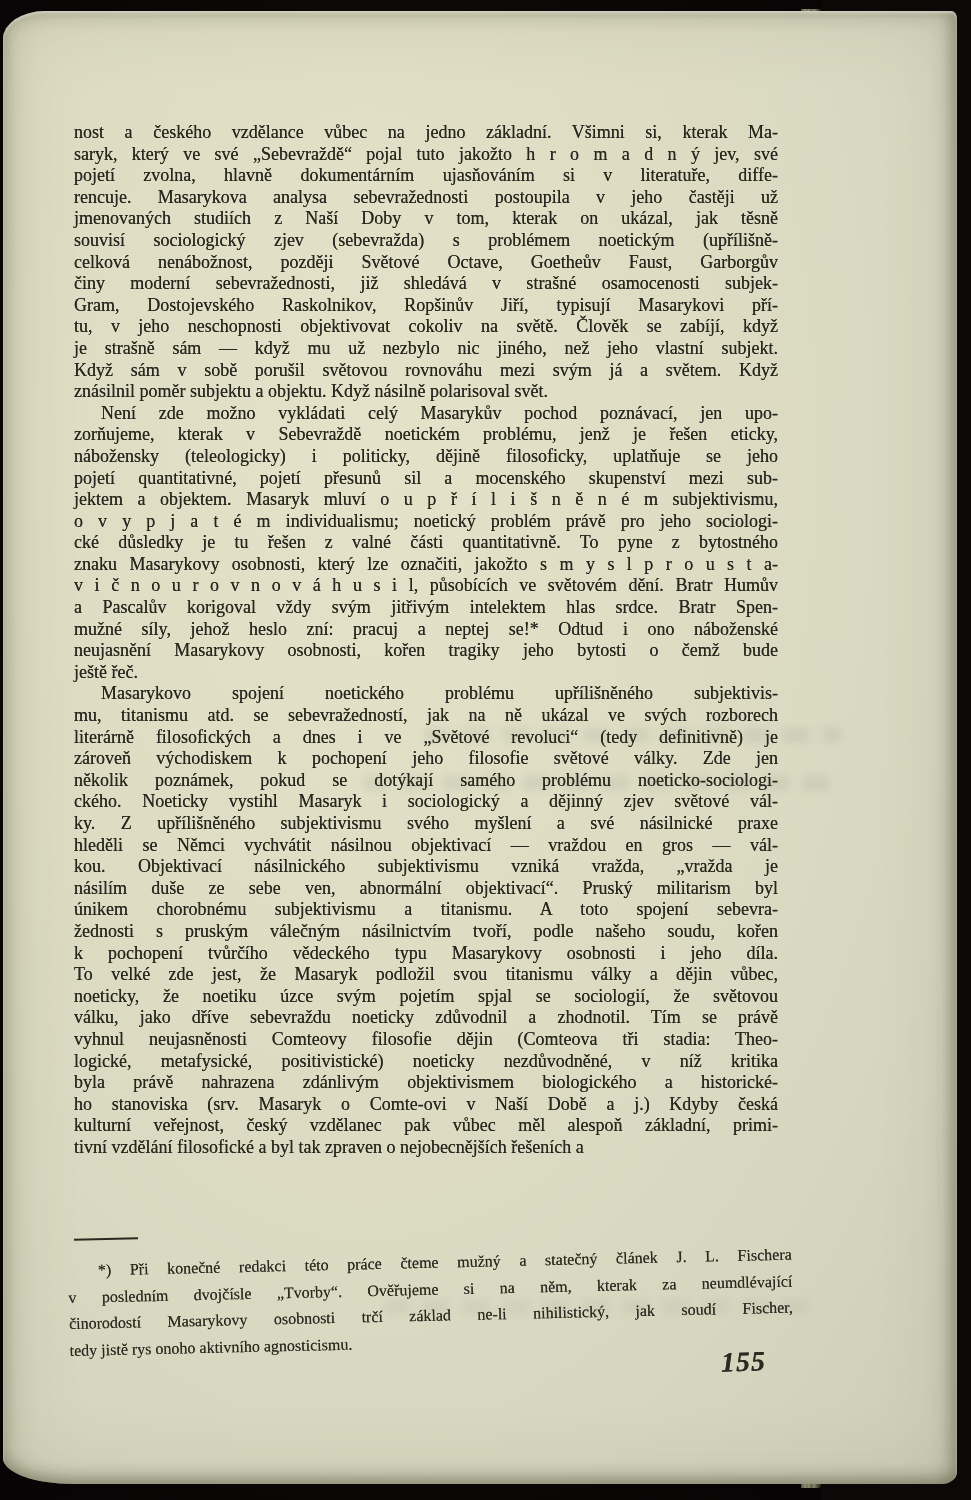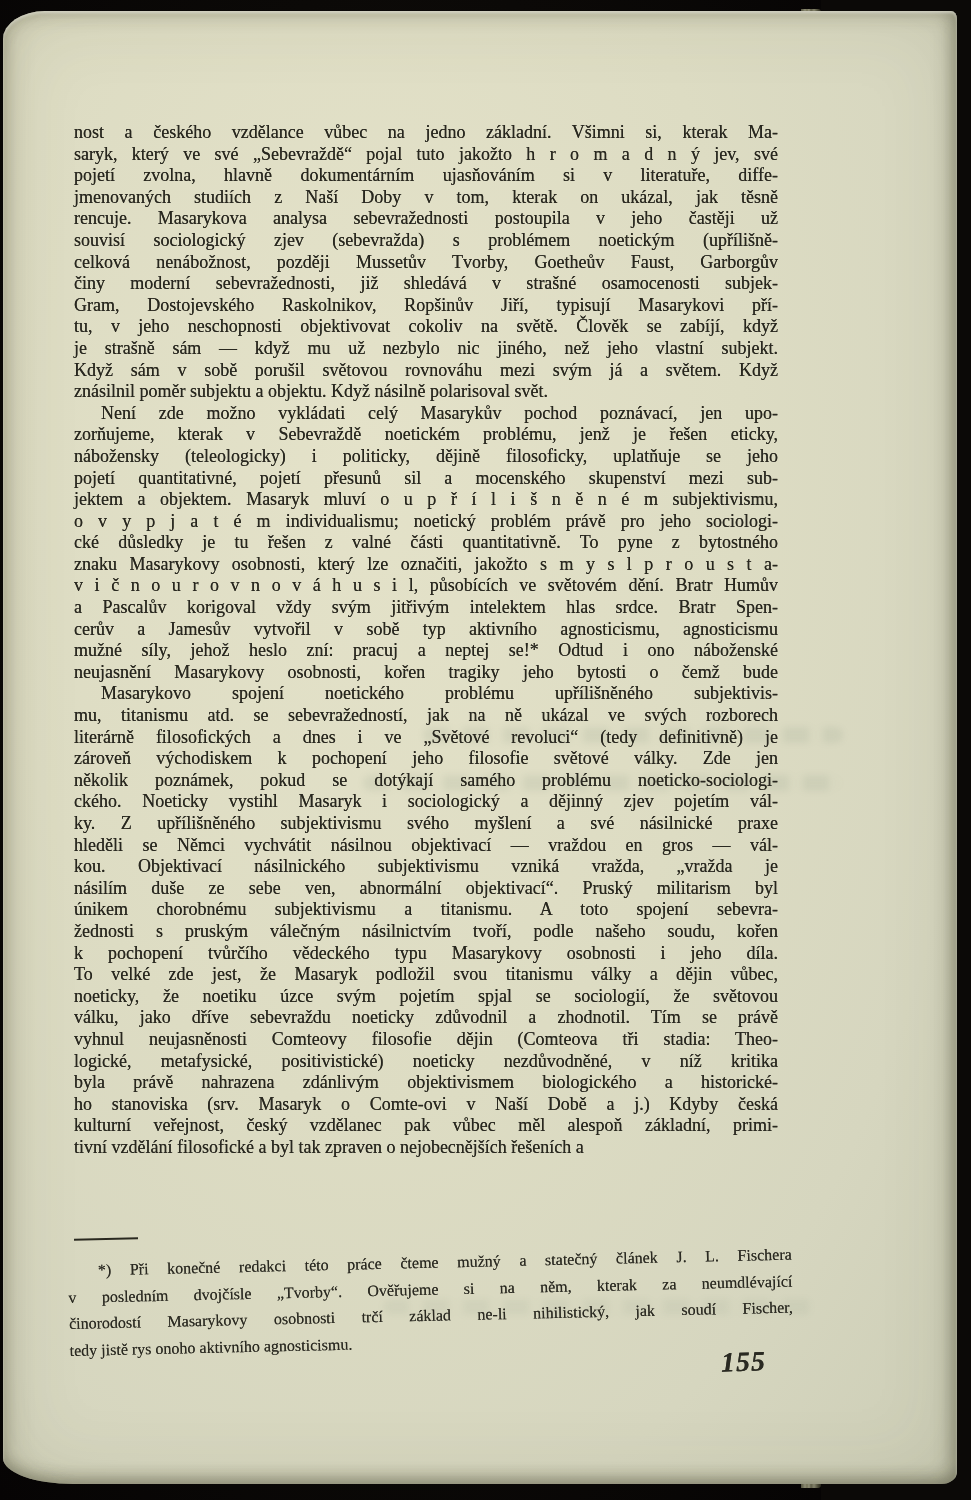--- a/index.html
+++ b/index.html
@@ -132,53 +132,53 @@
     <div class="bleed b1"></div>
     <div class="bleed b2"></div>
     <div class="bleed b3"></div>
   </div>
 
   <div class="text-block">
       <div class="paragraph">
         <div class="line">nost a českého vzdělance vůbec na jedno základní. Všimni si, kterak Ma-</div>
         <div class="line">saryk, který ve své „Sebevraždě“ pojal tuto jakožto h r o m a d n ý jev, své</div>
         <div class="line">pojetí zvolna, hlavně dokumentárním ujasňováním si v literatuře, diffe-</div>
+        <div class="line">rencuje. Masarykova analysa sebevražednosti postoupila v jeho častěji už</div>
         <div class="line">jmenovaných studiích z Naší Doby v tom, kterak on ukázal, jak těsně</div>
-        <div class="line">rencuje. Masarykova analysa sebevražednosti postoupila v jeho častěji už</div>
         <div class="line">souvisí sociologický zjev (sebevražda) s problémem noetickým (upřílišně-</div>
-        <div class="line">celková nenábožnost, později Mussetův Tvorby, Goetheův Faust, Garborgův</div>
+        <div class="line">celková nenábožnost, později Světové Octave, Goetheův Faust, Garborgův</div>
         <div class="line">činy moderní sebevražednosti, již shledává v strašné osamocenosti subjek-</div>
         <div class="line">Gram, Dostojevského Raskolnikov, Ropšinův Jiří, typisují Masarykovi pří-</div>
         <div class="line">tu, v jeho neschopnosti objektivovat cokoliv na světě. Člověk se zabíjí, když</div>
         <div class="line">je strašně sám — když mu už nezbylo nic jiného, než jeho vlastní subjekt.</div>
         <div class="line">Když sám v sobě porušil světovou rovnováhu mezi svým já a světem. Když</div>
         <div class="line last">znásilnil poměr subjektu a objektu. Když násilně polarisoval svět.</div>
       </div>
       <div class="paragraph">
         <div class="line first">Není zde možno vykládati celý Masarykův pochod poznávací, jen upo-</div>
         <div class="line">zorňujeme, kterak v Sebevraždě noetickém problému, jenž je řešen eticky,</div>
         <div class="line">nábožensky (teleologicky) i politicky, dějině filosoficky, uplatňuje se jeho</div>
         <div class="line">pojetí quantitativné, pojetí přesunů sil a mocenského skupenství mezi sub-</div>
         <div class="line">jektem a objektem. Masaryk mluví o u p ř í l i š n ě n é m subjektivismu,</div>
         <div class="line">o v y p j a t é m individualismu; noetický problém právě pro jeho sociologi-</div>
         <div class="line">cké důsledky je tu řešen z valné části quantitativně. To pyne z bytostného</div>
         <div class="line">znaku Masarykovy osobnosti, který lze označiti, jakožto s m y s l p r o u s t a-</div>
         <div class="line">v i č n o u r o v n o v á h u s i l, působících ve světovém dění. Bratr Humův</div>
         <div class="line">a Pascalův korigoval vždy svým jitřivým intelektem hlas srdce. Bratr Spen-</div>
-        <div class="line">cerův a Jamesův vytvořil v sobě typ aktivního agnosticismu, agnosticismu</div>
         <div class="line">mužné síly, jehož heslo zní: pracuj a neptej se!* Odtud i ono náboženské</div>
         <div class="line">neujasnění Masarykovy osobnosti, kořen tragiky jeho bytosti o čemž bude</div>
+        <div class="line last">ještě řeč.</div>
       </div>
       <div class="paragraph">
         <div class="line first">Masarykovo spojení noetického problému upřílišněného subjektivis-</div>
         <div class="line">mu, titanismu atd. se sebevražedností, jak na ně ukázal ve svých rozborech</div>
         <div class="line">literárně filosofických a dnes i ve „Světové revoluci“ (tedy definitivně) je</div>
         <div class="line">zároveň východiskem k pochopení jeho filosofie světové války. Zde jen</div>
         <div class="line">několik poznámek, pokud se dotýkají samého problému noeticko-sociologi-</div>
-        <div class="line">ckého. Noeticky vystihl Masaryk i sociologický a dějinný zjev pojetím vál-</div>
+        <div class="line">ckého. Noeticky vystihl Masaryk i sociologický a dějinný zjev světové vál-</div>
         <div class="line">ky. Z upřílišněného subjektivismu svého myšlení a své násilnické praxe</div>
         <div class="line">hleděli se Němci vychvátit násilnou objektivací — vraždou en gros — vál-</div>
         <div class="line">kou. Objektivací násilnického subjektivismu vzniká vražda, „vražda je</div>
         <div class="line">násilím duše ze sebe ven, abnormální objektivací“. Pruský militarism byl</div>
         <div class="line">únikem chorobnému subjektivismu a titanismu. A toto spojení sebevra-</div>
         <div class="line">žednosti s pruským válečným násilnictvím tvoří, podle našeho soudu, kořen</div>
         <div class="line">k pochopení tvůrčího vědeckého typu Masarykovy osobnosti i jeho díla.</div>
         <div class="line">To velké zde jest, že Masaryk podložil svou titanismu války a dějin vůbec,</div>
         <div class="line">noeticky, že noetiku úzce svým pojetím spjal se sociologií, že světovou</div>
         <div class="line">válku, jako dříve sebevraždu noeticky zdůvodnil a zhodnotil. Tím se právě</div>

